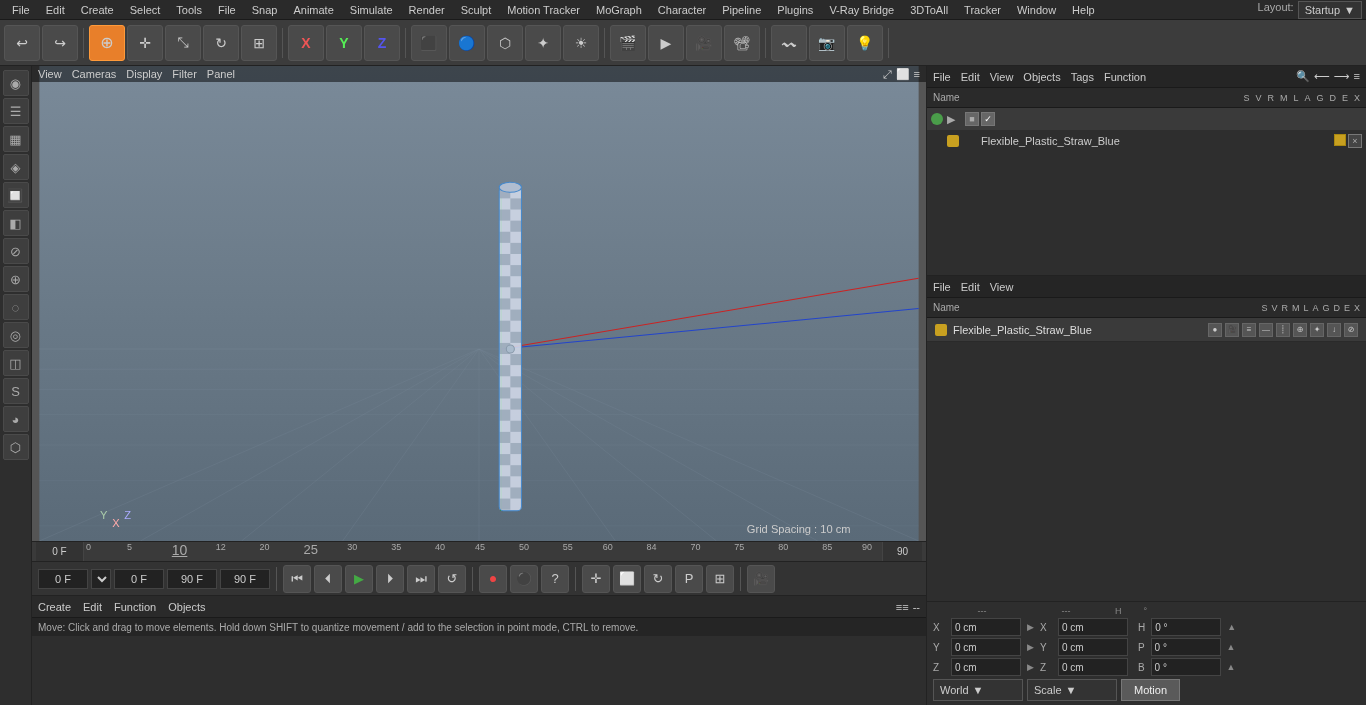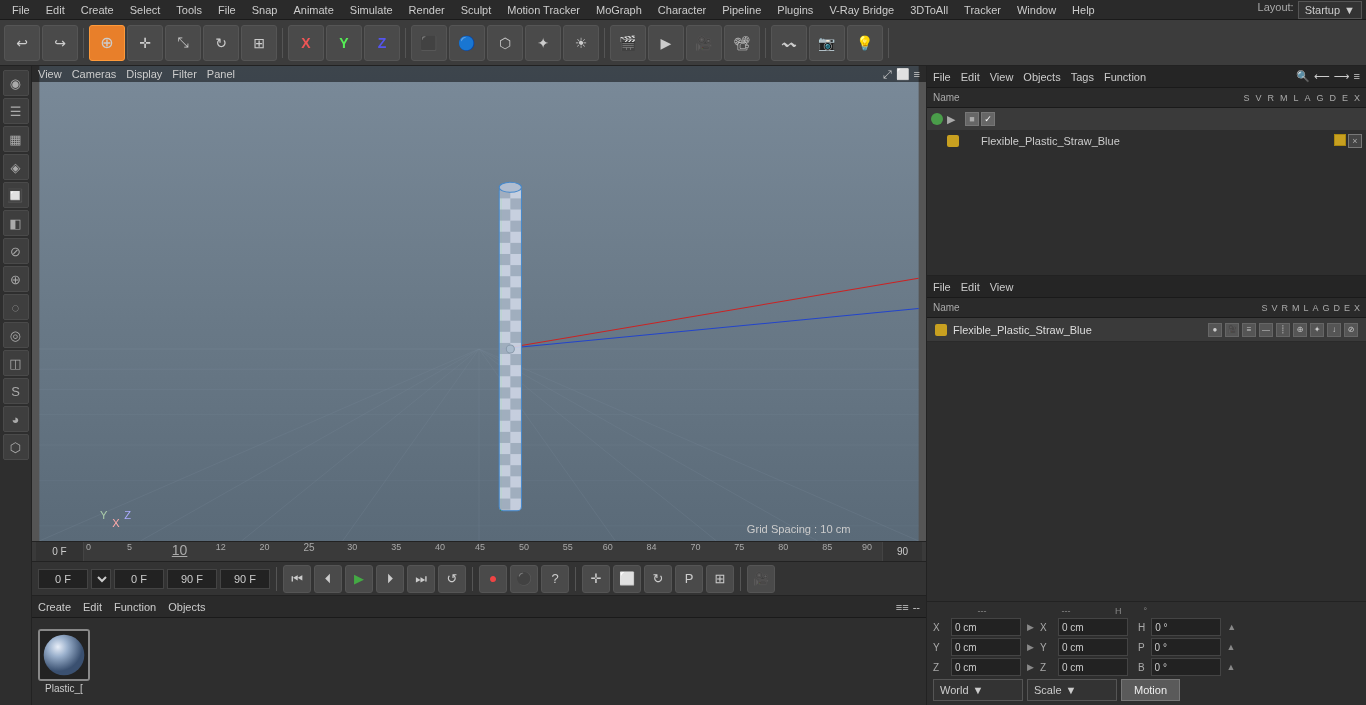--- a/index.html
+++ b/index.html
@@ -631,21 +631,21 @@
     </div>
 
     <div id="timeline">
       <div style="width:48px;background:#333;border-right:1px solid #444;height:100%;display:flex;align-items:center;justify-content:center;font-size:10px;color:#ccc;">0 F</div>
       <div style="flex:1;position:relative;height:100%;overflow:hidden;">
         <span style="position:absolute;left:2px;font-size:9px;color:#aaa;">0</span>
         <span style="position:absolute;left:5.4%;font-size:9px;color:#aaa;">5</span>
         <span style="position:absolute;left:11%;font-size:14px;color:#aaa;text-decoration:underline;">10</span>
         <span style="position:absolute;left:16.5%;font-size:9px;color:#aaa;">12</span>
         <span style="position:absolute;left:22%;font-size:9px;color:#aaa;">20</span>
-        <span style="position:absolute;left:27.5%;font-size:10px;color:#aaa;">25</span>
+        <span style="position:absolute;left:27.5%;font-size:13px;color:#aaa;">25</span>
         <span style="position:absolute;left:33%;font-size:9px;color:#aaa;">30</span>
         <span style="position:absolute;left:38.5%;font-size:9px;color:#aaa;">35</span>
         <span style="position:absolute;left:44%;font-size:9px;color:#aaa;">40</span>
         <span style="position:absolute;left:49%;font-size:9px;color:#aaa;">45</span>
         <span style="position:absolute;left:54.5%;font-size:9px;color:#aaa;">50</span>
         <span style="position:absolute;left:60%;font-size:9px;color:#aaa;">55</span>
         <span style="position:absolute;left:65%;font-size:9px;color:#aaa;">60</span>
         <span style="position:absolute;left:70.5%;font-size:9px;color:#aaa;">84</span>
         <span style="position:absolute;left:76%;font-size:9px;color:#aaa;">70</span>
         <span style="position:absolute;left:81.5%;font-size:9px;color:#aaa;">75</span>
@@ -689,41 +689,24 @@
       <div id="bottom-panel-menu">
         <span class="bp-menu-item">Create</span>
         <span class="bp-menu-item">Edit</span>
         <span class="bp-menu-item">Function</span>
         <span class="bp-menu-item">Objects</span>
         <div style="margin-left:auto;display:flex;gap:4px;">
           <span>≡≡</span>
           <span>--</span>
         </div>
       </div>
-      <div id="material-area">
-
-        <div style="display:flex;flex-direction:column;align-items:center;">
-          <div class="material-swatch">
-            
-            <svg viewBox="0 0 52 52">
-              <defs>
-                <radialGradient id="plasticGrad" cx="35%" cy="30%" r="60%">
-                  <stop offset="0%" stop-color="#e8eef8"></stop>
-                  <stop offset="40%" stop-color="#9ab0cc"></stop>
-                  <stop offset="100%" stop-color="#3a5070"></stop>
-                </radialGradient>
-              </defs>
-              <rect width="52" height="52" fill="#222"></rect>
-              <circle cx="26" cy="26" r="22" fill="url(#plasticGrad)"></circle>
-            </svg>
-          </div>
-          <div class="material-label">Plastic_[</div>
-        </div>
-      </div>
-
+
+      <div class="status-bar">
+        <span>Move: Click and drag to move elements. Hold down SHIFT to quantize movement / add to the selection in point mode, CTRL to remove.</span>
+      </div>
     </div>
 
   </div>
 
   <div id="right-panel" style="position:relative;">
 
     <div id="object-manager">
       <div id="om-header">
         <span class="om-menu-item">File</span>
         <span class="om-menu-item">Edit</span>

